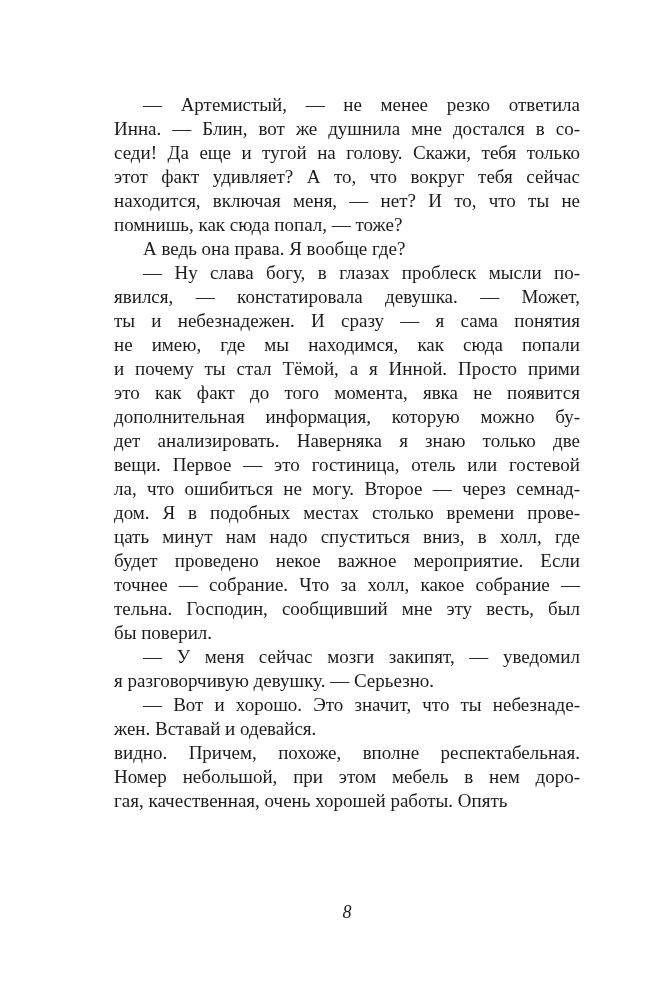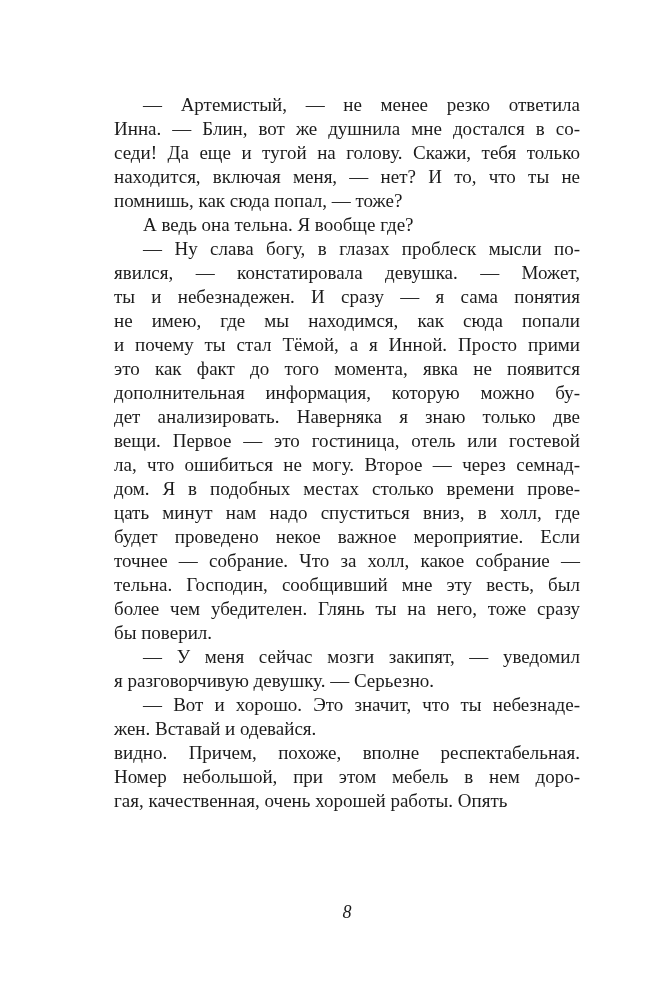--- a/index.html
+++ b/index.html
@@ -53,43 +53,43 @@
 </style>
 </head>
 <body>
 
 <div class="book-page">
   <main class="text-block">
       <div class="para">
         <div class="line first">— Артемистый, — не менее резко ответила</div>
         <div class="line">Инна. — Блин, вот же душнила мне достался в со-</div>
         <div class="line">седи! Да еще и тугой на голову. Скажи, тебя только</div>
+        <div class="line">этот факт удивляет? А то, что вокруг тебя сейчас</div>
         <div class="line">находится, включая меня, — нет? И то, что ты не</div>
         <div class="line last">помнишь, как сюда попал, — тоже?</div>
       </div>
       <div class="para">
-        <div class="line first last">А ведь она тельна. Я вообще где?</div>
+        <div class="line first last">А ведь она права. Я вообще где?</div>
       </div>
       <div class="para">
         <div class="line first">— Ну слава богу, в глазах проблеск мысли по-</div>
         <div class="line">явился, — констатировала девушка. — Может,</div>
         <div class="line">ты и небезнадежен. И сразу — я сама понятия</div>
         <div class="line">не имею, где мы находимся, как сюда попали</div>
         <div class="line">и почему ты стал Тёмой, а я Инной. Просто прими</div>
         <div class="line">это как факт до того момента, явка не появится</div>
         <div class="line">дополнительная информация, которую можно бу-</div>
         <div class="line">дет анализировать. Наверняка я знаю только две</div>
         <div class="line">вещи. Первое — это гостиница, отель или гостевой</div>
         <div class="line">ла, что ошибиться не могу. Второе — через семнад-</div>
         <div class="line">дом. Я в подобных местах столько времени прове-</div>
         <div class="line">цать минут нам надо спуститься вниз, в холл, где</div>
         <div class="line">будет проведено некое важное мероприятие. Если</div>
         <div class="line">точнее — собрание. Что за холл, какое собрание —</div>
         <div class="line">тельна. Господин, сообщивший мне эту весть, был</div>
-        <div class="line">более чем убедителен. Глянь ты на него, тоже сразу</div>
         <div class="line last">бы поверил.</div>
       </div>
       <div class="para">
         <div class="line first">— У меня сейчас мозги закипят, — уведомил</div>
         <div class="line last">я разговорчивую девушку. — Серьезно.</div>
       </div>
       <div class="para">
         <div class="line first">— Вот и хорошо. Это значит, что ты небезнаде-</div>
         <div class="line last">жен. Вставай и одевайся.</div>
       </div>

